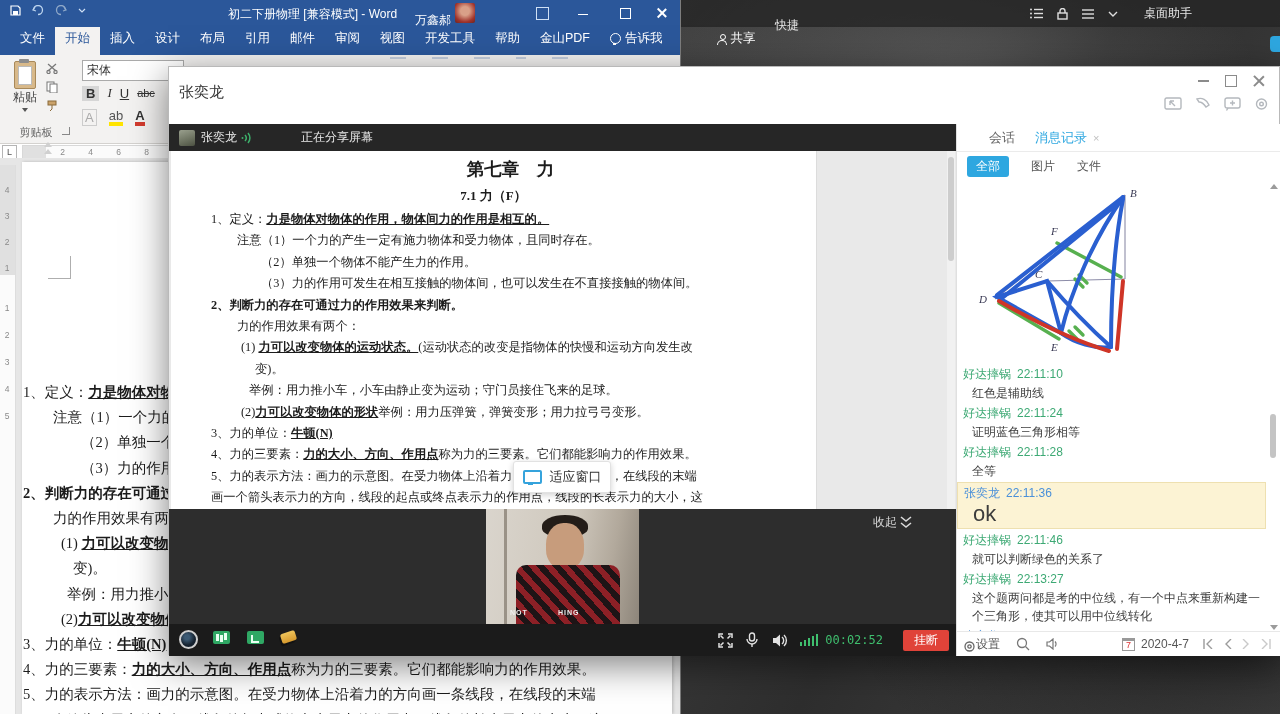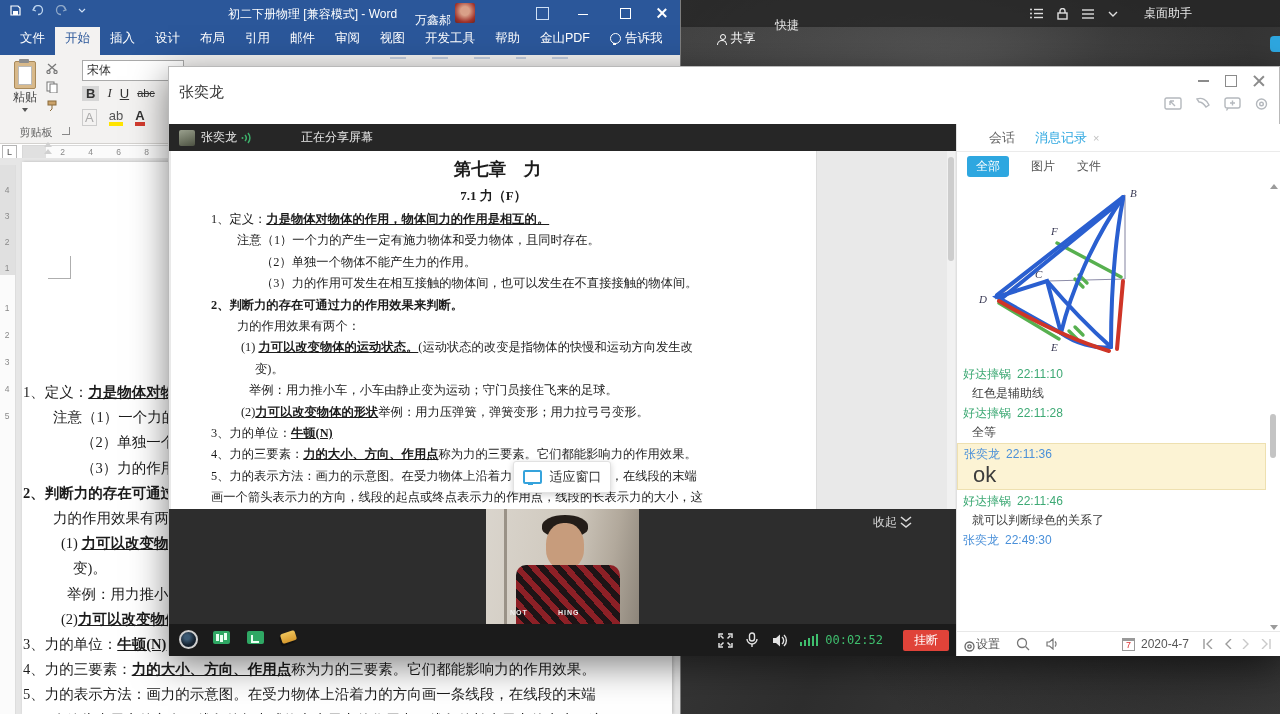--- a/index.html
+++ b/index.html
@@ -119,21 +119,21 @@
   .m-sharebar{position:absolute;left:0;top:57px;width:787px;height:27px;background:#262626;
     display:flex;align-items:center;color:#e9e9e9;font-size:12px;}
   .share-avatar{width:16px;height:16px;margin-left:10px;border-radius:2px;
     background:linear-gradient(160deg,#9aa08e,#6c7260 60%,#4c5142);}
   .share-name{margin-left:6px;}
   .share-status{margin-left:48px;}
 
   .m-screen{position:absolute;left:0;top:84px;width:787px;height:358px;background:#e9e9e9;overflow:hidden;}
   .shared-page{position:absolute;left:2px;top:0;width:645px;height:358px;background:#fff;overflow:hidden;
     border-right:1px solid #dcdcdc;}
-  .shared-title{position:absolute;left:4px;top:6px;width:100%;text-align:center;font-size:17.5px;font-weight:bold;}
+  .shared-title{position:absolute;left:17px;top:6px;width:100%;text-align:center;font-size:17.5px;font-weight:bold;}
   .shared-sub{position:absolute;left:0;top:36px;width:100%;text-align:center;font-size:13px;font-weight:bold;}
   .shared-lines{position:absolute;left:40px;top:58px;font-size:12.3px;line-height:21.4px;width:900px;}
   .shared-lines .ind1{padding-left:26px;} .shared-lines .ind2{padding-left:50px;}
   .shared-lines .ind3{padding-left:44px;} .shared-lines .ind4{padding-left:38px;}
   .shared-lines .ind5{padding-left:30px;}
   .screen-scroll{position:absolute;left:778px;top:0;width:8px;height:358px;background:#f1f1f1;}
   .screen-thumb{position:absolute;left:1px;top:6px;width:6px;height:104px;background:#cdcdcd;border-radius:3px;}
 
   .fit-btn{position:absolute;left:344px;top:394px;width:96px;height:30px;background:#fff;border:1px solid #e2e2e2;
     border-radius:3px;box-shadow:0 2px 6px rgba(0,0,0,.18);display:flex;align-items:center;justify-content:center;
@@ -560,30 +560,38 @@
             <text class="fig-label" x="16" y="122">D</text>
             <text class="fig-label" x="88" y="170">E</text>
           </svg>
         </div>
         <div>
             <div class="msg">
               <div class="mhead peer"><span class="sender">好达摔锅</span><span class="time">22:11:10</span></div>
               <div class="mbody">红色是辅助线</div>
             </div>
             <div class="msg">
+              <div class="mhead peer"><span class="sender">好达摔锅</span><span class="time">22:11:24</span></div>
+              <div class="mbody">证明蓝色三角形相等</div>
+            </div>
+            <div class="msg">
               <div class="mhead peer"><span class="sender">好达摔锅</span><span class="time">22:11:28</span></div>
               <div class="mbody">全等</div>
             </div>
             <div class="msg hl">
               <div class="mhead self"><span class="sender">张奕龙</span><span class="time">22:11:36</span></div>
               <div class="mbody big">ok</div>
             </div>
             <div class="msg">
               <div class="mhead peer"><span class="sender">好达摔锅</span><span class="time">22:11:46</span></div>
               <div class="mbody">就可以判断绿色的关系了</div>
+            </div>
+            <div class="msg">
+              <div class="mhead peer"><span class="sender">好达摔锅</span><span class="time">22:13:27</span></div>
+              <div class="mbody">这个题两问都是考的中位线，有一个中点来重新构建一个三角形，使其可以用中位线转化</div>
             </div>
             <div class="msg">
               <div class="mhead self"><span class="sender">张奕龙</span><span class="time">22:49:30</span></div>
             </div>
           </div>
       </div>
       <div class="chat-scroll">
         <span class="arr-up"></span>
         <span class="chat-thumb"></span>
         <span class="arr-dn"></span>

